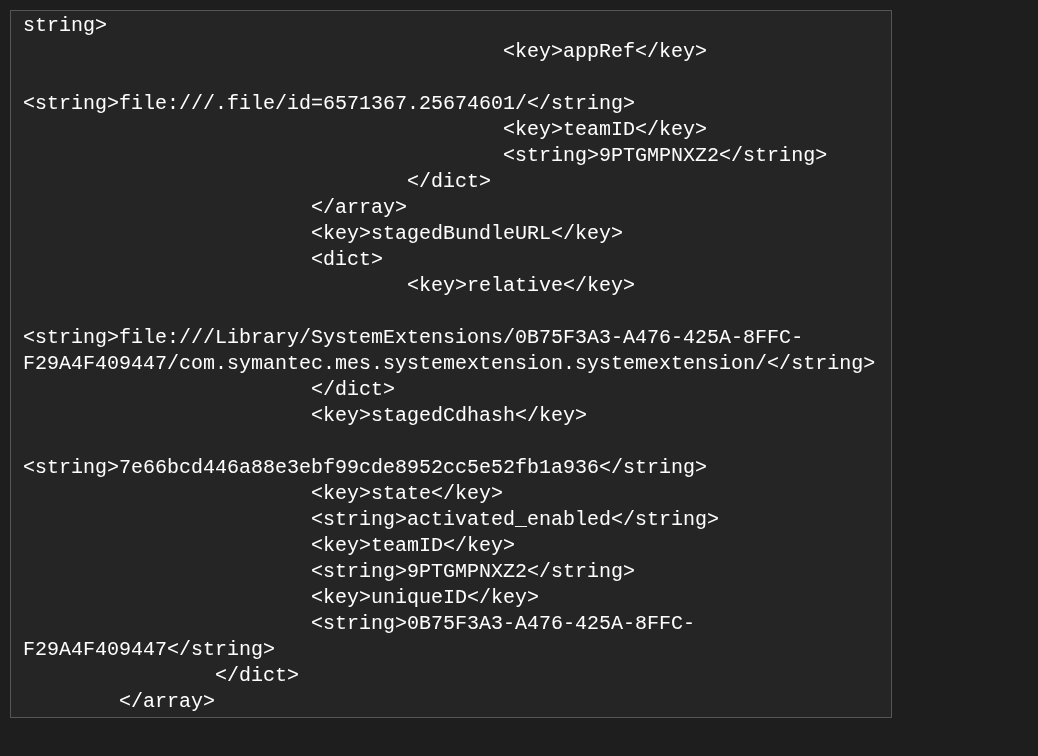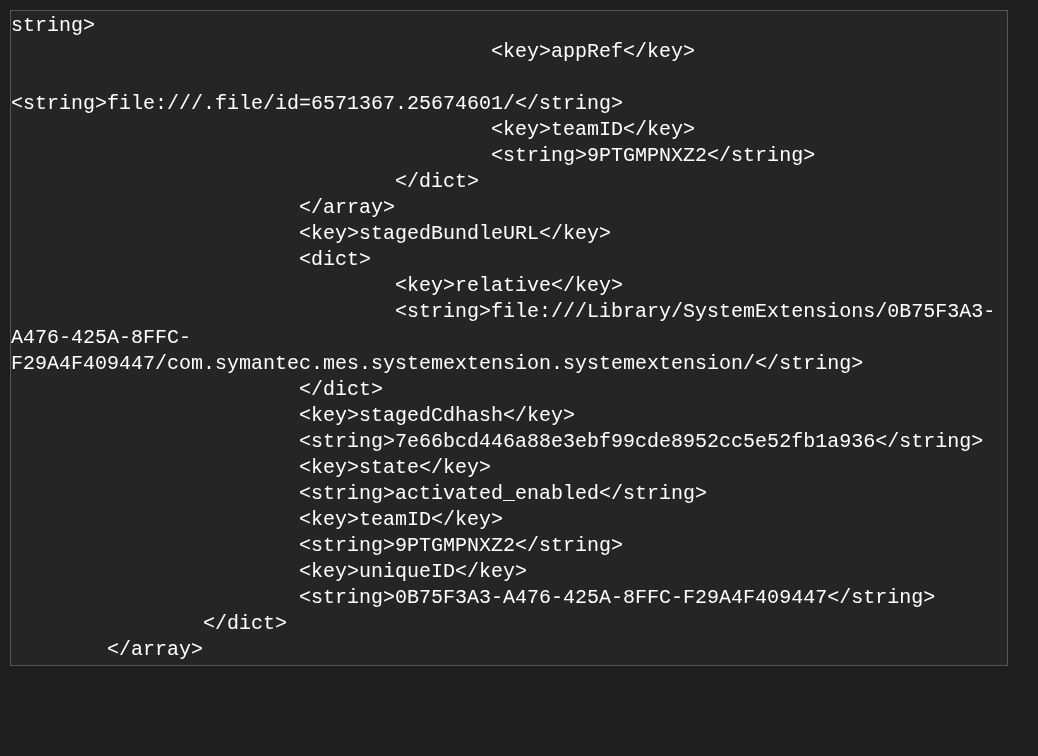--- a/index.html
+++ b/index.html
@@ -8,25 +8,25 @@
       background-color: #1e1e1e;
       font-family: "SF Mono", Monaco, Menlo, Consolas, "Courier New", monospace;
       font-size: 20px;
       line-height: 1.3;
       color: #ffffff;
       font-weight: 500;
     }
     .code-box {
       border: 1px solid #555;
       background-color: #252525;
-      padding: 2px 0;
+      padding: 2px 12px;
       white-space: pre-wrap;
       word-wrap: break-word;
       overflow-wrap: break-word;
-      width: 998px;
+      width: 882px;
       box-sizing: border-box;
     }
     .line {
       display: block;
     }
   </style>
 </head>
 <body>
 
 <div class="code-box"><span class="line">string&gt;</span><span class="line">                                        &lt;key&gt;appRef&lt;/key&gt;</span><span class="line">                                        &lt;string&gt;file:///.file/id=6571367.25674601/&lt;/string&gt;</span><span class="line">                                        &lt;key&gt;teamID&lt;/key&gt;</span><span class="line">                                        &lt;string&gt;9PTGMPNXZ2&lt;/string&gt;</span><span class="line">                                &lt;/dict&gt;</span><span class="line">                        &lt;/array&gt;</span><span class="line">                        &lt;key&gt;stagedBundleURL&lt;/key&gt;</span><span class="line">                        &lt;dict&gt;</span><span class="line">                                &lt;key&gt;relative&lt;/key&gt;</span><span class="line">                                &lt;string&gt;file:///Library/SystemExtensions/0B75F3A3-A476-425A-8FFC-F29A4F409447/com.symantec.mes.systemextension.systemextension/&lt;/string&gt;</span><span class="line">                        &lt;/dict&gt;</span><span class="line">                        &lt;key&gt;stagedCdhash&lt;/key&gt;</span><span class="line">                        &lt;string&gt;7e66bcd446a88e3ebf99cde8952cc5e52fb1a936&lt;/string&gt;</span><span class="line">                        &lt;key&gt;state&lt;/key&gt;</span><span class="line">                        &lt;string&gt;activated_enabled&lt;/string&gt;</span><span class="line">                        &lt;key&gt;teamID&lt;/key&gt;</span><span class="line">                        &lt;string&gt;9PTGMPNXZ2&lt;/string&gt;</span><span class="line">                        &lt;key&gt;uniqueID&lt;/key&gt;</span><span class="line">                        &lt;string&gt;0B75F3A3-A476-425A-8FFC-F29A4F409447&lt;/string&gt;</span><span class="line">                &lt;/dict&gt;</span><span class="line">        &lt;/array&gt;</span></div>

